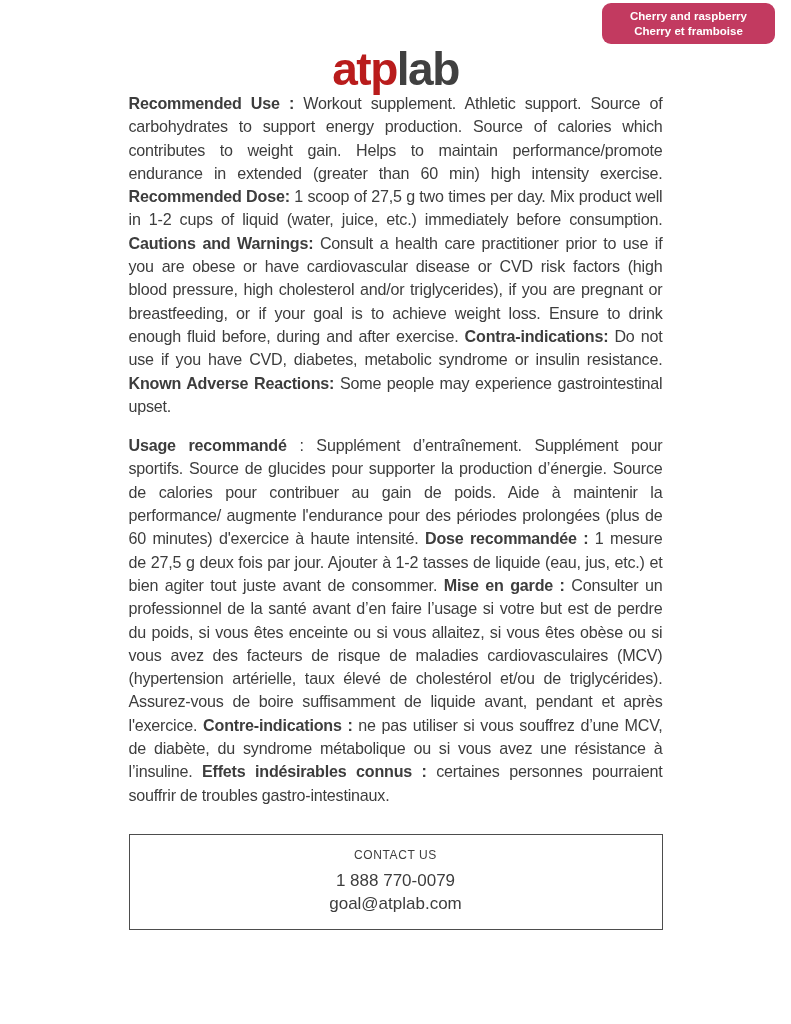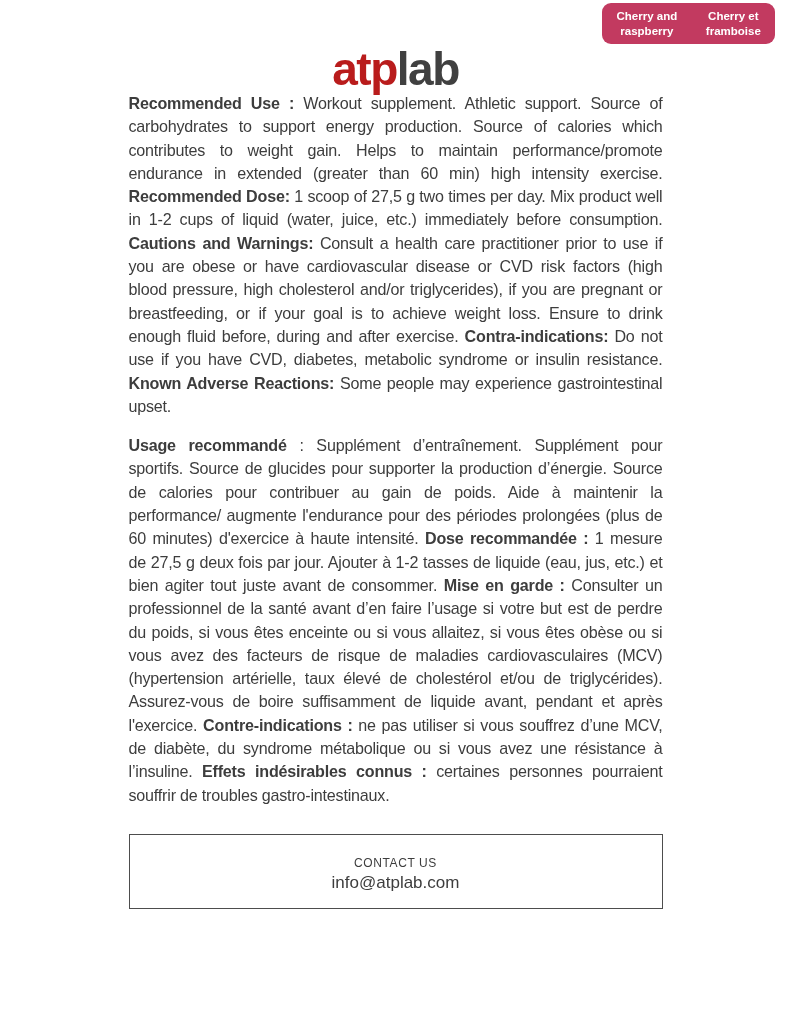--- a/index.html
+++ b/index.html
@@ -17,21 +17,21 @@
   .flavor-badge {
     position: absolute;
     top: 3px;
     right: 16px;
     width: 173px;
     height: 41px;
     background: #c23a60;
     border-radius: 9px;
     color: #ffffff;
     display: flex;
-    flex-direction: row;
+    flex-direction: column;
     align-items: center;
     justify-content: center;
     font-size: 11.5px;
     font-weight: bold;
     line-height: 15px;
     text-align: center;
   }
 
   
   .logo {
@@ -60,21 +60,21 @@
   .para .b { font-weight: bold; }
   .para-en { }
   .para-fr { margin-top: 16px; }
 
   
   .contact-box {
     width: 534px;
     margin: 27px auto 16px;
     border: 1.5px solid #4d4d4d;
     text-align: center;
-    padding: 21px 0 15px;
+    padding: 13px 0 15px;
   }
   .contact-heading {
     font-size: 12px;
     letter-spacing: 0.6px;
     color: #3d3d3d;
   }
   .contact-phone {
     margin-top: 9px;
     font-size: 17px;
     color: #3d3d3d;
@@ -97,15 +97,16 @@
   <span class="atp">atp</span><span class="lab">lab</span>
 </div>
 
 <div class="content">
   <p class="para para-en"><span class="b">Recommended Use : </span><span>Workout supplement. Athletic support. Source of carbohydrates to support energy production. Source of calories which contributes to weight gain. Helps to maintain performance/promote endurance in extended (greater than 60 min) high intensity exercise. </span><span class="b">Recommended Dose: </span><span>1 scoop of 27,5 g two times per day. Mix product well in 1-2 cups of liquid (water, juice, etc.) immediately before consumption. </span><span class="b">Cautions and Warnings: </span><span>Consult a health care practitioner prior to use if you are obese or have cardiovascular disease or CVD risk factors (high blood pressure, high cholesterol and/or triglycerides), if you are pregnant or breastfeeding, or if your goal is to achieve weight loss. Ensure to drink enough fluid before, during and after exercise. </span><span class="b">Contra-indications: </span><span>Do not use if you have CVD, diabetes, metabolic syndrome or insulin resistance. </span><span class="b">Known Adverse Reactions: </span><span>Some people may experience gastrointestinal upset.</span></p>
 
   <p class="para para-fr"><span class="b">Usage recommandé</span><span> : Supplément d’entraînement. Supplément pour sportifs. Source de glucides pour supporter la production d’énergie. Source de calories pour contribuer au gain de poids. Aide à maintenir la performance/ augmente l'endurance pour des périodes prolongées (plus de 60 minutes) d'exercice à haute intensité. </span><span class="b">Dose recommandée : </span><span>1 mesure de 27,5 g deux fois par jour. Ajouter à 1-2 tasses de liquide (eau, jus, etc.) et bien agiter tout juste avant de consommer. </span><span class="b">Mise en garde : </span><span>Consulter un professionnel de la santé avant d’en faire l’usage si votre but est de perdre du poids, si vous êtes enceinte ou si vous allaitez, si vous êtes obèse ou si vous avez des facteurs de risque de maladies cardiovasculaires (MCV) (hypertension artérielle, taux élevé de cholestérol et/ou de triglycérides). Assurez-vous de boire suffisamment de liquide avant, pendant et après l'exercice. </span><span class="b">Contre-indications : </span><span>ne pas utiliser si vous souffrez d’une MCV, de diabète, du syndrome métabolique ou si vous avez une résistance à l’insuline. </span><span class="b">Effets indésirables connus : </span><span>certaines personnes pourraient souffrir de troubles gastro-intestinaux.</span></p>
 
   <div class="contact-box">
     <div class="contact-heading">CONTACT US</div>
-    <div class="contact-email">info@atplab.com</div>
+    <div class="contact-phone">1 888 770-0079</div>
+    <div class="contact-email">goal@atplab.com</div>
   </div>
 </div>
 
 </body></html>

